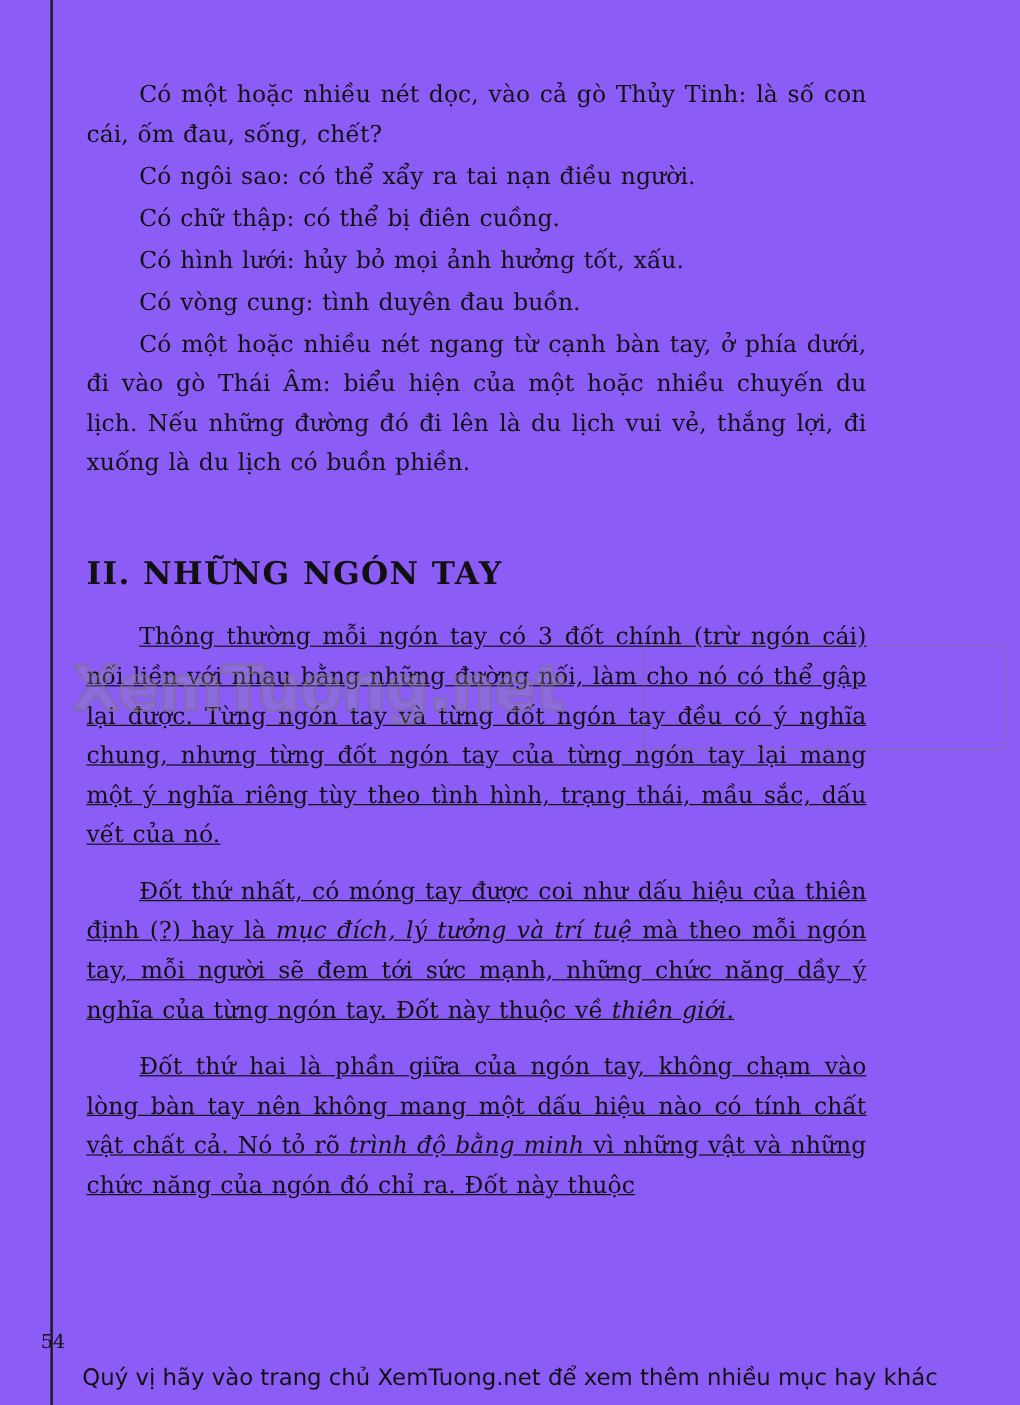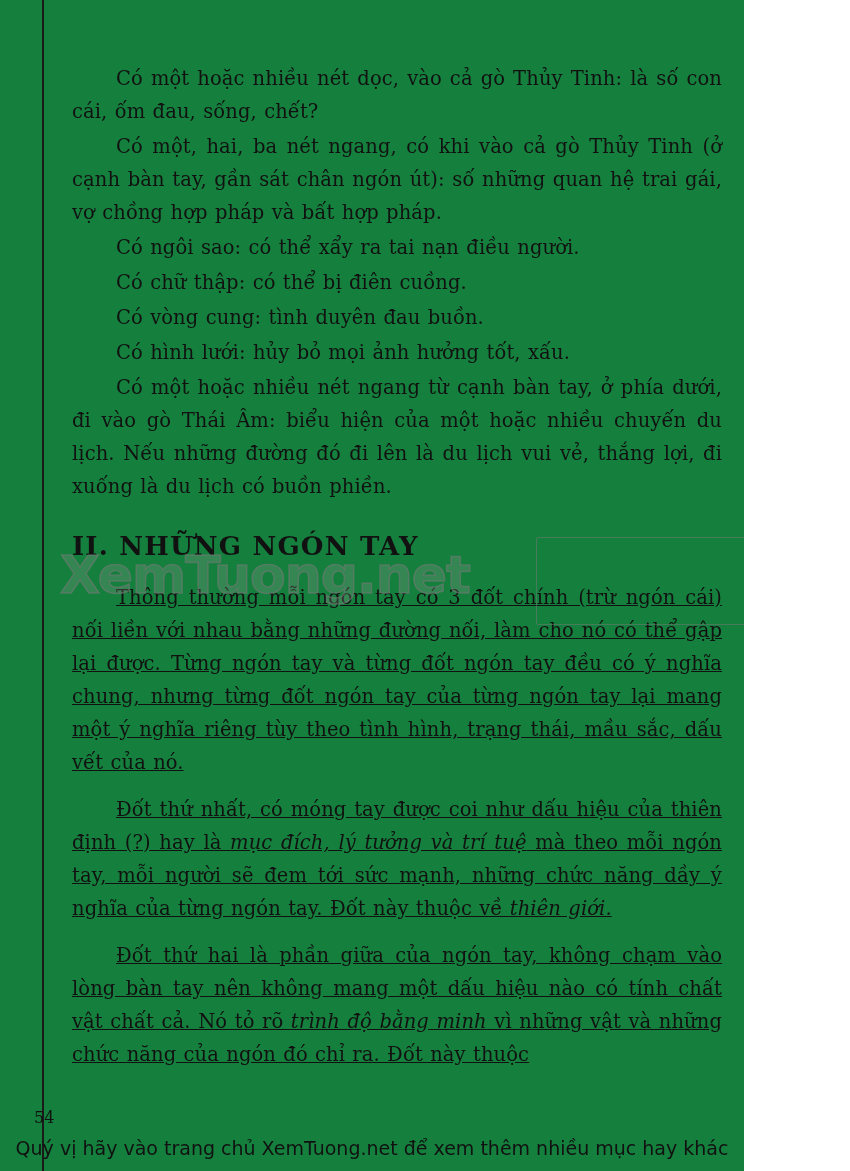--- a/index.html
+++ b/index.html
@@ -2,23 +2,23 @@
 <html><head>
 <meta charset="utf-8">
 <style>
   html, body {
     margin: 0;
     padding: 0;
     background: #ffffff;
   }
   .page {
     position: relative;
-    width: 744px;
+    width: 850px;
     height: 1171px;
-    background: #15803d;
+    background: #8b5cf6;
     overflow: hidden;
     font-family: "DejaVu Serif", serif;
     color: #111111;
   }
   
   .gutter-rule {
     position: absolute;
     left: 42px;
     top: 0;
     width: 2px;
@@ -38,21 +38,21 @@
     font-size: 19.5px;
     line-height: 33px;
     letter-spacing: 0.1px;
     word-spacing: 1px;
   }
   p.gap {
     margin-top: 14px;
     text-decoration: underline;
   }
   .heading {
-    margin: 28px 0 20px 0;
+    margin: 62px 0 20px 0;
     font-family: "DejaVu Serif", serif;
     font-weight: bold;
     font-size: 26px;
     letter-spacing: 1.2px;
     text-indent: 0;
     text-align: left;
   }
   i, em {
     font-style: italic;
   }
@@ -107,25 +107,24 @@
 </head>
 <body>
 
 <div class="page">
 
   <div class="gutter-rule"></div>
 
   <div class="content">
 
     <p class="para">Có một hoặc nhiều nét dọc, vào cả gò Thủy Tinh: là số con cái, ốm đau, sống, chết?</p>
-    <p class="para">Có một, hai, ba nét ngang, có khi vào cả gò Thủy Tinh (ở cạnh bàn tay, gần sát chân ngón út): số những quan hệ trai gái, vợ chồng hợp pháp và bất hợp pháp.</p>
     <p class="para">Có ngôi sao: có thể xẩy ra tai nạn điều người.</p>
     <p class="para">Có chữ thập: có thể bị điên cuồng.</p>
+    <p class="para">Có hình lưới: hủy bỏ mọi ảnh hưởng tốt, xấu.</p>
     <p class="para">Có vòng cung: tình duyên đau buồn.</p>
-    <p class="para">Có hình lưới: hủy bỏ mọi ảnh hưởng tốt, xấu.</p>
     <p class="para">Có một hoặc nhiều nét ngang từ cạnh bàn tay, ở phía dưới, đi vào gò Thái Âm: biểu hiện của một hoặc nhiều chuyến du lịch. Nếu những đường đó đi lên là du lịch vui vẻ, thắng lợi, đi xuống là du lịch có buồn phiền.</p>
 
     <h2 class="heading">II. NHỮNG NGÓN TAY</h2>
 
     <p class="para gap"><span>Thông thường mỗi ngón tay có 3 đốt chính (trừ ngón cái) nối liền với nhau bằng những đường nối, làm cho nó có thể gập lại được. Từng ngón tay và từng đốt ngón tay đều có ý nghĩa chung, nhưng từng đốt ngón tay của từng ngón tay lại mang một ý nghĩa riêng tùy theo tình hình, trạng thái, mầu sắc, dấu vết của nó.</span></p>
     <p class="para gap"><span>Đốt thứ nhất, có móng tay được coi như dấu hiệu của thiên định (?) hay là </span><i>mục đích, lý tưởng và trí tuệ</i><span> mà theo mỗi ngón tay, mỗi người sẽ đem tới sức mạnh, những chức năng dầy ý nghĩa của từng ngón tay. Đốt này thuộc về </span><i>thiên giới.</i></p>
     <p class="para gap"><span>Đốt thứ hai là phần giữa của ngón tay, không chạm vào lòng bàn tay nên không mang một dấu hiệu nào có tính chất vật chất cả. Nó tỏ rõ </span><i>trình độ bằng minh</i><span> vì những vật và những chức năng của ngón đó chỉ ra. Đốt này thuộc </span></p>
 
   </div>
 

